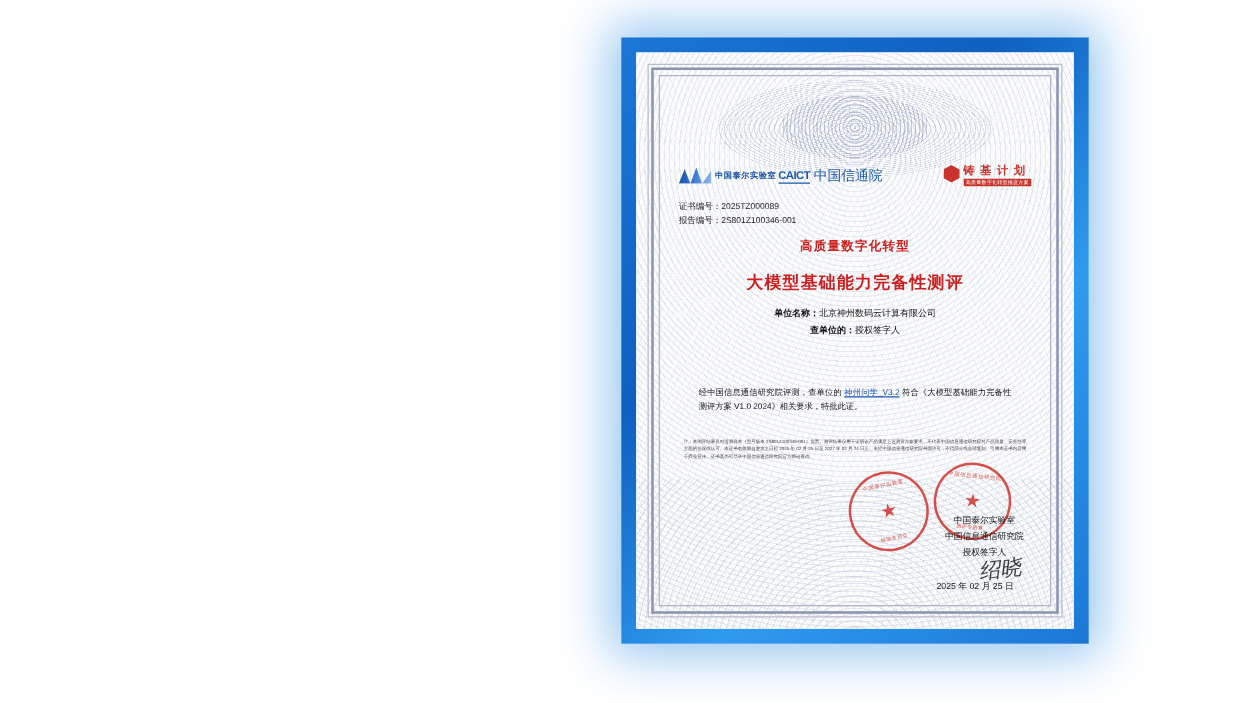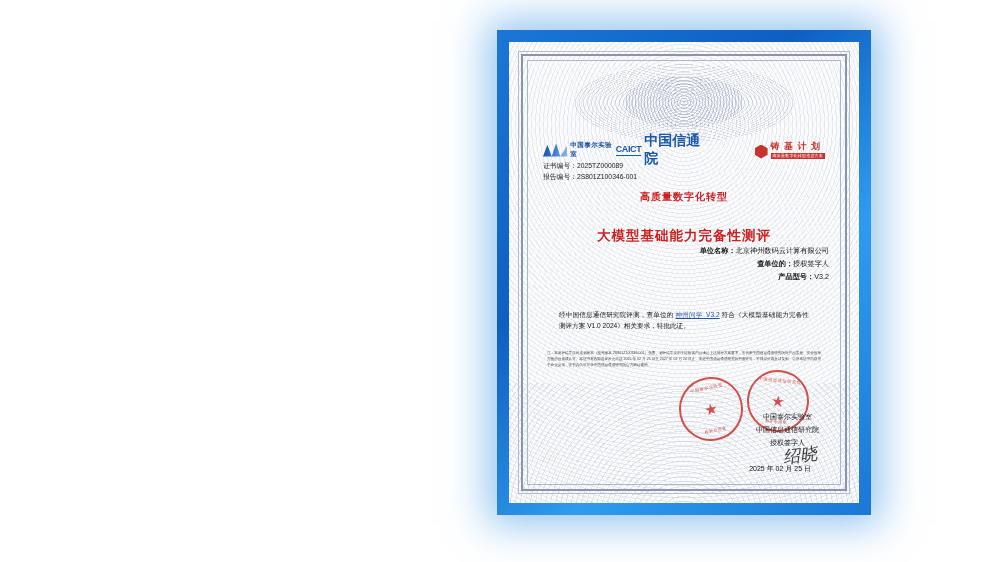--- a/index.html
+++ b/index.html
@@ -148,27 +148,27 @@
   }
   .logo-mid .caict {
     font-size: 9px;
     font-weight: bold;
     color: #1957a8;
     letter-spacing: -0.4px;
     border-bottom: 1.5px solid #1957a8;
     line-height: 11px;
   }
   .logo-mid .caict-cn {
-    font-size: 14px;
+    font-size: 11px;
     color: #1957a8;
-    font-weight: bold;
+    font-weight: normal;
   }
   .logo-right {
     display: flex;
-    align-items: flex-end;
+    align-items: flex-start;
     gap: 3px;
     margin-left: 47px;
   }
   .logo-right .hex {
     width: 13px;
     height: 14px;
     background: #c8342c;
     clip-path: polygon(50% 0%, 100% 26%, 100% 74%, 50% 100%, 0% 74%, 0% 26%);
   }
   .logo-right .rblock {
@@ -209,33 +209,33 @@
     top: 118px;
     text-align: center;
   }
   .title-1 {
     font-size: 10px;
     font-weight: bold;
     color: #cc1f1f;
     letter-spacing: 1px;
   }
   .title-2 {
-    margin-top: 23px;
+    margin-top: 13px;
     font-size: 13.5px;
     font-weight: bold;
     color: #cc1f1f;
     letter-spacing: 1px;
   }
 
   
   .info {
     position: absolute;
     left: 0; right: 0;
     top: 172px;
-    text-align: right;
+    text-align: center;
     font-size: 7.2px;
     color: #111;
     line-height: 13px;
   }
   .info .lbl { font-weight: bold; }
 
   
   .body-par {
     position: absolute;
     left: 20px;
@@ -388,23 +388,20 @@
         <div class="title-2">大模型基础能力完备性测评</div>
       </div>
 
       <div class="info">
         <div>
           <span class="lbl">单位名称：</span><span>北京神州数码云计算有限公司</span>
         </div>
         <div>
           <span class="lbl">查单位的：</span><span>授权签字人</span>
         </div>
-        <div>
-          <span class="lbl">产品型号：</span><span>V3.2</span>
-        </div>
       </div>
 
       <div class="body-par">
         <span>经中国信息通信研究院评测，查单位的 </span><span class="link">神州问学_V3.2</span><span> 符合《大模型基础能力完备性测评方案 V1.0 2024》相关要求，特批此证。</span>
       </div>
 
       <div class="fine">注：本测评结果仅对送测样本（型号版本 2S801Z100346-001）负责。测评结果仅用于证明该产品满足上述测评方案要求，不代表中国信息通信研究院对产品质量、安全性等方面的担保或认可。本证书有效期自签发之日起 2025 年 02 月 25 日至 2027 年 02 月 24 日止。未经中国信息通信研究院书面许可，不得部分或全部复制、引用本证书内容用于商业宣传。证书真伪可登录中国信息通信研究院官方网站查询。</div>
 
       <div class="seal seal-left">
         <div class="arc">中国泰尔实验室</div>

